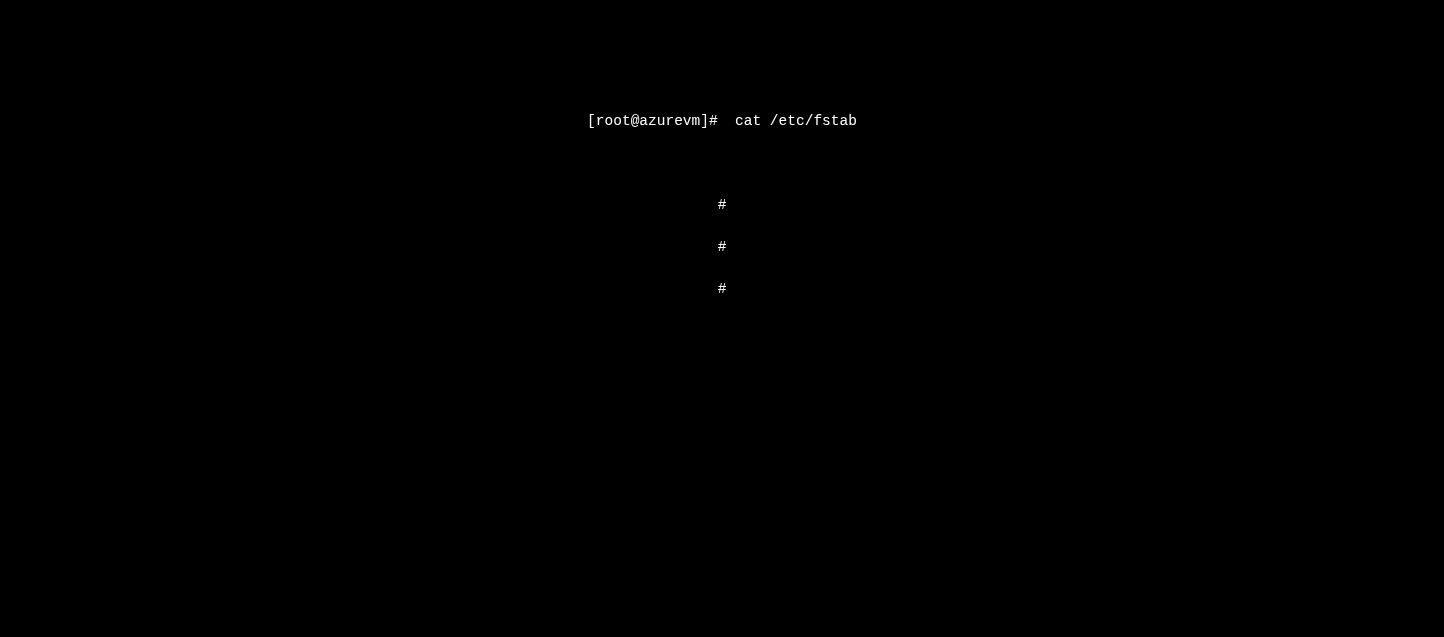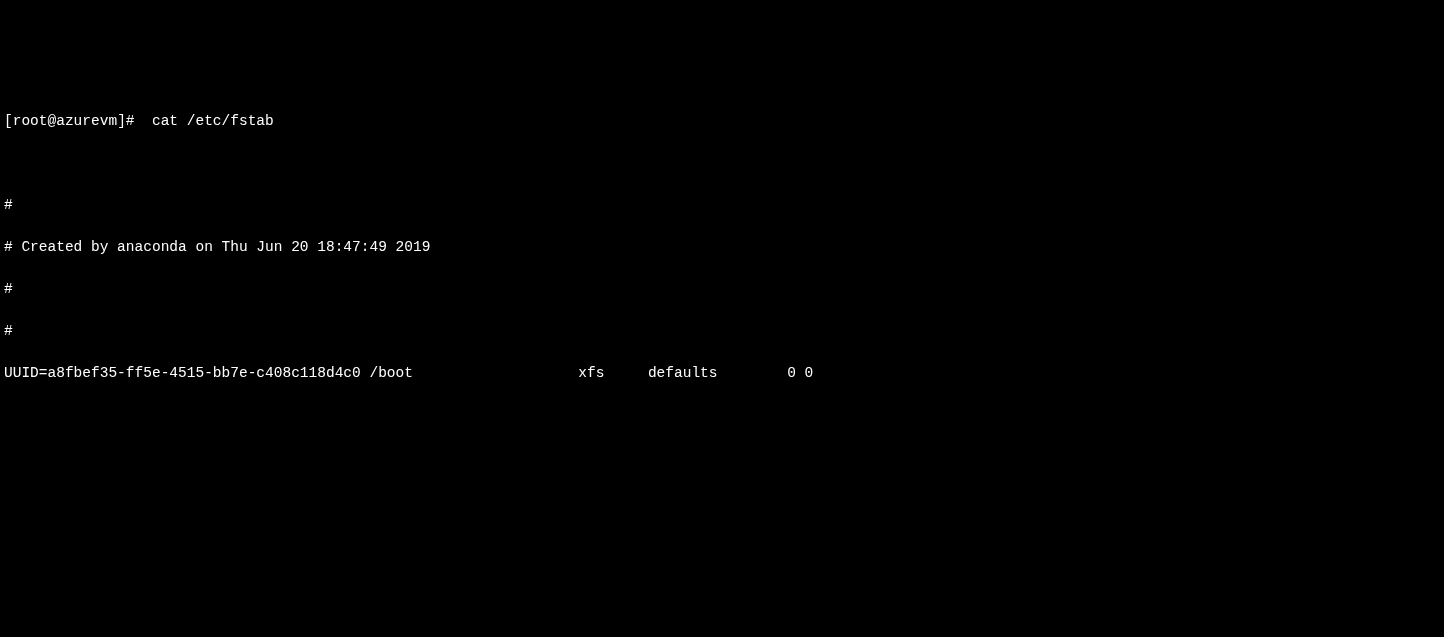--- a/index.html
+++ b/index.html
@@ -6,35 +6,33 @@
     body {
       background: #000;
       color: #fff;
       font-family: "Consolas", "Courier New", monospace;
       font-size: 14.5px;
       line-height: 1.45;
       padding: 6px 4px;
       white-space: pre;
       width: 1444px;
     }
-    .line { display: block; }
+    .line { display: block; text-align: center; }
   </style>
 </head>
 <body>
 
 
 
 <div>
 <span class="line">[<span>root</span>@<span>azurevm</span>]<span>#</span>  <span>cat /etc/fstab</span></span>
 <span class="line"> </span>
 <span class="line">#</span>
-<span class="line"># Created by anaconda on Thu Jun 20 18:47:49 2019</span>
 <span class="line">#</span>
 <span class="line">#</span>
-<span class="line">UUID=a8fbef35-ff5e-4515-bb7e-c408c118d4c0 /boot                   xfs     defaults        0 0</span>
 
 
 
 
 
 
 
 
 
 

